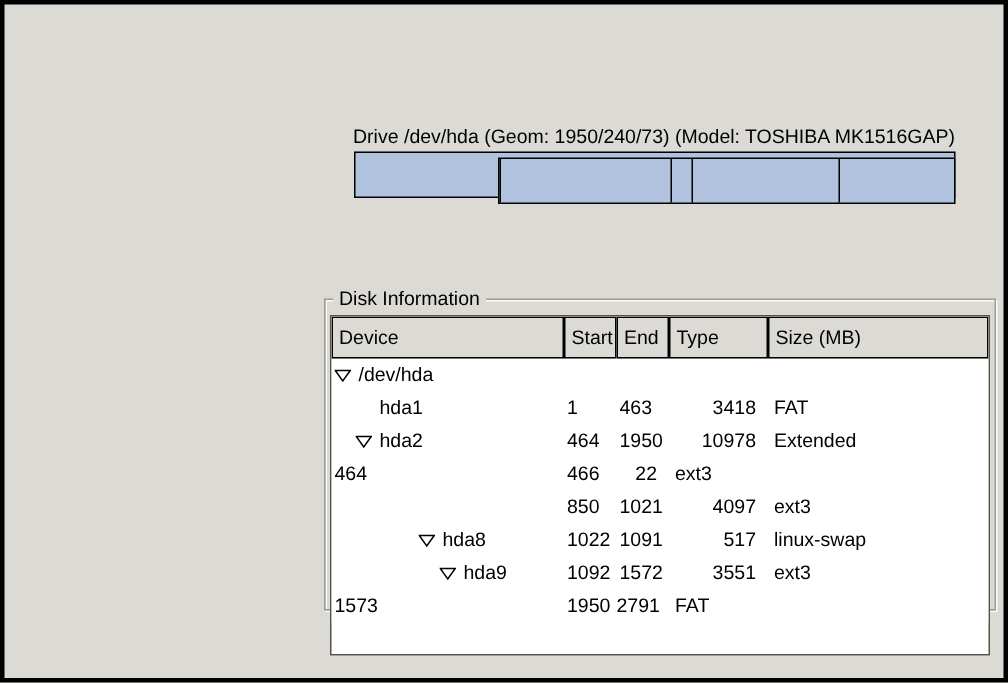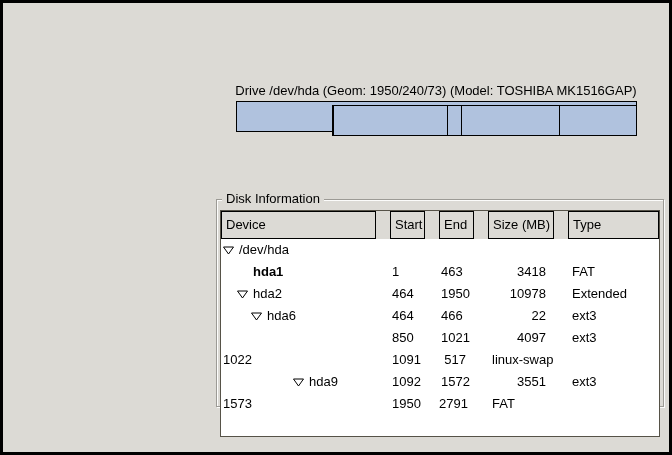--- a/index.html
+++ b/index.html
@@ -46,21 +46,21 @@
   .frame-label{
     position:absolute;left:5px;top:-9px;background:var(--win-bg,#dcdad5);
     padding:0 4px;line-height:16px;white-space:nowrap;
   }
 
   
   .tbl{
     position:absolute;left:3px;top:10px;width:440px;height:227px;
     border:1px solid #565248;box-sizing:border-box;background:#fff;overflow:hidden;
   }
-  .trow{display:grid;grid-template-columns:155px 35px 35px 66px 1fr;column-gap:14px;}
+  .trow{display:grid;grid-template-columns:155px 35px 35px 66px 1fr;column-gap:0;}
   .thead{background:var(--win-bg,#dcdad5);}
   .th{
     height:28px;line-height:26px;box-sizing:border-box;
     border:1px solid #000;background:var(--win-bg,#dcdad5);
     padding-left:4px;white-space:nowrap;overflow:hidden;cursor:default;
   }
   .tbody{background:#fff;}
   .trow.body-row{height:22px;line-height:22px;}
   .cell{white-space:nowrap;overflow:hidden;}
   .cell.device{display:flex;align-items:center;}
@@ -88,38 +88,38 @@
     </div>
 
   <div class="frame">
     <div class="frame-label">Disk Information</div>
 
     <div class="tbl">
       <div class="trow thead">
         <div class="th">Device</div>
         <div class="th">Start</div>
         <div class="th">End</div>
+        <div class="th">Type</div>
         <div class="th">Size (MB)</div>
-        <div class="th">Type</div>
       </div>
       <div class="tbody">
           <div class="trow body-row">
             <div class="cell device" style="padding-left: 2px;">
               <span class="expander"><svg width="11" height="9" viewBox="0 0 11 9">
                   <polygon points="0.5,1 10.5,1 5.5,8" fill="#fff" stroke="#000" stroke-width="1"></polygon>
                 </svg></span>
               <span>/dev/hda</span>
             </div>
             <div class="cell start"></div>
             <div class="cell end"></div>
             <div class="cell size"></div>
             <div class="cell type"></div>
           </div>
           <div class="trow body-row">
-            <div class="cell device" style="padding-left: 16px; font-weight: bold;">
+            <div class="cell device" style="padding-left: 16px;">
               <span class="exp-spacer"></span>
               <span>hda1</span>
             </div>
             <div class="cell start">1</div>
             <div class="cell end">463</div>
             <div class="cell size">3418</div>
             <div class="cell type">FAT</div>
           </div>
           <div class="trow body-row">
             <div class="cell device" style="padding-left: 16px;">
@@ -127,44 +127,44 @@
                   <polygon points="0.5,1 10.5,1 5.5,8" fill="#fff" stroke="#000" stroke-width="1"></polygon>
                 </svg></span>
               <span>hda2</span>
             </div>
             <div class="cell start">464</div>
             <div class="cell end">1950</div>
             <div class="cell size">10978</div>
             <div class="cell type">Extended</div>
           </div>
           <div class="trow body-row">
-            <div class="cell device" style="padding-left: 30px;">
-              <span class="expander"><svg width="11" height="9" viewBox="0 0 11 9">
-                  <polygon points="0.5,1 10.5,1 5.5,8" fill="#fff" stroke="#000" stroke-width="1"></polygon>
-                </svg></span>
-              <span>hda6</span>
-            </div>
             <div class="cell start">464</div>
             <div class="cell end">466</div>
             <div class="cell size">22</div>
             <div class="cell type">ext3</div>
           </div>
           <div class="trow body-row">
             <div class="cell device" style="padding-left: 44px; margin-top: 23px;">
               <span class="expander"><svg width="11" height="9" viewBox="0 0 11 9">
                   <polygon points="0.5,1 10.5,1 5.5,8" fill="#fff" stroke="#000" stroke-width="1"></polygon>
                 </svg></span>
               <span>hda7</span>
             </div>
             <div class="cell start">850</div>
             <div class="cell end">1021</div>
             <div class="cell size">4097</div>
             <div class="cell type">ext3</div>
           </div>
           <div class="trow body-row">
+            <div class="cell device" style="padding-left: 58px;">
+              <span class="expander"><svg width="11" height="9" viewBox="0 0 11 9">
+                  <polygon points="0.5,1 10.5,1 5.5,8" fill="#fff" stroke="#000" stroke-width="1"></polygon>
+                </svg></span>
+              <span>hda8</span>
+            </div>
             <div class="cell start">1022</div>
             <div class="cell end">1091</div>
             <div class="cell size">517</div>
             <div class="cell type">linux-swap</div>
           </div>
           <div class="trow body-row">
             <div class="cell device" style="padding-left: 72px;">
               <span class="expander"><svg width="11" height="9" viewBox="0 0 11 9">
                   <polygon points="0.5,1 10.5,1 5.5,8" fill="#fff" stroke="#000" stroke-width="1"></polygon>
                 </svg></span>

